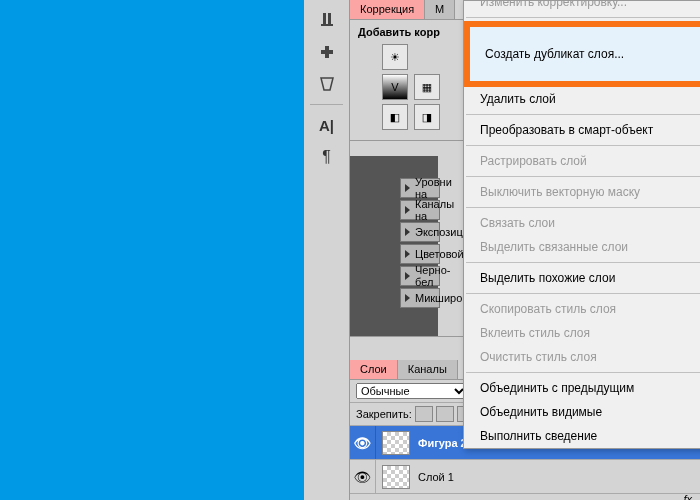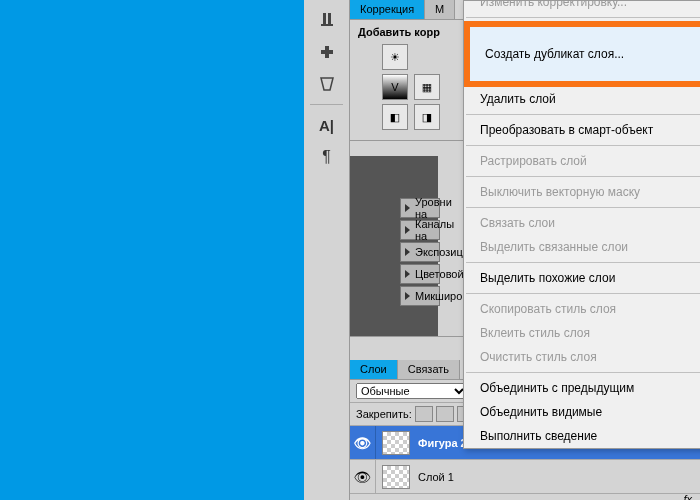--- a/index.html
+++ b/index.html
@@ -8,28 +8,28 @@
   .canvas-area { position: absolute; left: 0; top: 0; width: 304px; height: 500px; background: #0099e5; }
   .toolbar-col { position: absolute; left: 304px; top: 0; width: 46px; height: 500px; background: #d4d4d4; border-right: 1px solid #999; }
   .toolbar-col .tool { width: 24px; height: 24px; margin: 8px auto; display: flex; align-items: center; justify-content: center; font-size: 12px; color: #333; }
   .toolbar-col .tool svg { width: 18px; height: 18px; }
   .toolbar-col .sep { border-top: 1px solid #aaa; margin: 4px 6px; }
   
   .right-panels { position: absolute; left: 350px; top: 0; width: 350px; height: 500px; background: #d4d4d4; }
   
   .tab-row { display: flex; background: #d4d4d4; height: 20px; border-bottom: 1px solid #999; font-size: 11px; }
   .tab { padding: 3px 10px; background: #c0c0c0; border-right: 1px solid #999; cursor: default; }
-  .tab.active { background: #0ea5e9; }
+  .tab.active { background: #fca5a5; }
   
   .adj-panel { padding: 6px 8px; border-bottom: 1px solid #999; }
   .adj-title { font-size: 11px; font-weight: bold; margin-bottom: 6px; }
   .adj-icons { display: flex; gap: 6px; margin: 4px 0 4px 24px; }
   .adj-icon { width: 26px; height: 26px; background: #e8e8e8; border: 1px solid #888; display: flex; align-items: center; justify-content: center; font-size: 11px; }
   
-  .adj-list { margin-top: 28px; padding-left: 40px; }
+  .adj-list { margin-top: 8px; padding-left: 40px; }
   .adj-item { display: flex; align-items: center; background: #b8b8b8; border: 1px solid #777; margin: 2px 0; padding: 1px 4px; font-size: 11px; height: 20px; }
   .adj-item .tri { width: 0; height: 0; border-left: 5px solid #333; border-top: 4px solid transparent; border-bottom: 4px solid transparent; margin-right: 5px; }
   
   .panel-footer { display: flex; justify-content: flex-end; gap: 8px; padding: 4px 8px; background: #d4d4d4; border-top: 1px solid #999; border-bottom: 1px solid #777; }
   .footer-btn { width: 22px; height: 18px; background: #c8c8c8; border: 1px solid #888; display:flex; align-items:center; justify-content:center; }
   
   .layers-panel { background: #d4d4d4; }
   .layers-opts { display: flex; align-items: center; gap: 6px; padding: 3px 6px; font-size: 11px; border-bottom: 1px solid #aaa; }
   .layers-opts select { font-size: 11px; width: 112px; }
   .lock-row { display: flex; align-items: center; gap: 3px; padding: 3px 6px; font-size: 11px; border-bottom: 1px solid #aaa; }
@@ -126,20 +126,24 @@
       <div class="adj-item">
         <span class="tri"></span>
         <span>Экспозиц</span>
       </div>
       <div class="adj-item">
         <span class="tri"></span>
         <span>Цветовой</span>
       </div>
       <div class="adj-item">
         <span class="tri"></span>
+        <span>Черно-бел</span>
+      </div>
+      <div class="adj-item">
+        <span class="tri"></span>
         <span>Микширов</span>
       </div>
     </div>
 </div>
 
 <div style="position:absolute; left:350px; top:336px; width:350px;">
   <div class="panel-footer">
     <div class="footer-btn">
         <svg width="14" height="12" viewBox="0 0 14 12">
           <rect x="1" y="1" width="12" height="10" fill="none" stroke="#555"></rect>
@@ -151,21 +155,21 @@
           <rect x="3" y="3" width="6" height="8" fill="none" stroke="#555"></rect>
           <rect x="2" y="2" width="8" height="2" fill="#555"></rect>
         </svg>
       </div>
   </div>
 </div>
 
 <div style="position:absolute; left:350px; top:360px; width:350px;" class="layers-panel">
   <div class="tab-row">
     <div class="tab active">Слои</div>
-    <div class="tab">Связать</div>
+    <div class="tab">Каналы</div>
   </div>
   <div class="layers-opts">
     <select>
       <option>Обычные</option>
     </select>
   </div>
   <div class="lock-row">
     <span>Закрепить:</span>
     <div class="lock-btn"></div>
     <div class="lock-btn"></div>

